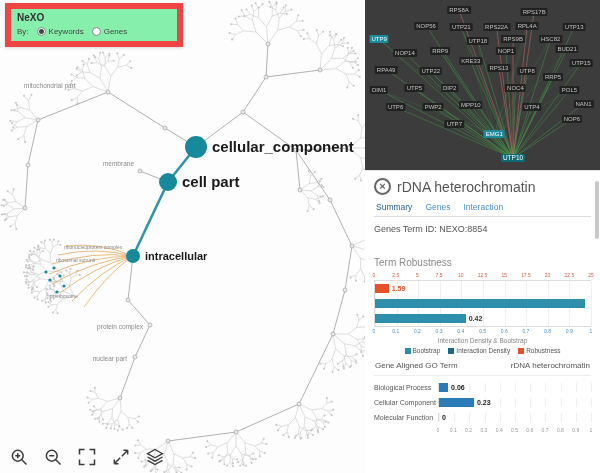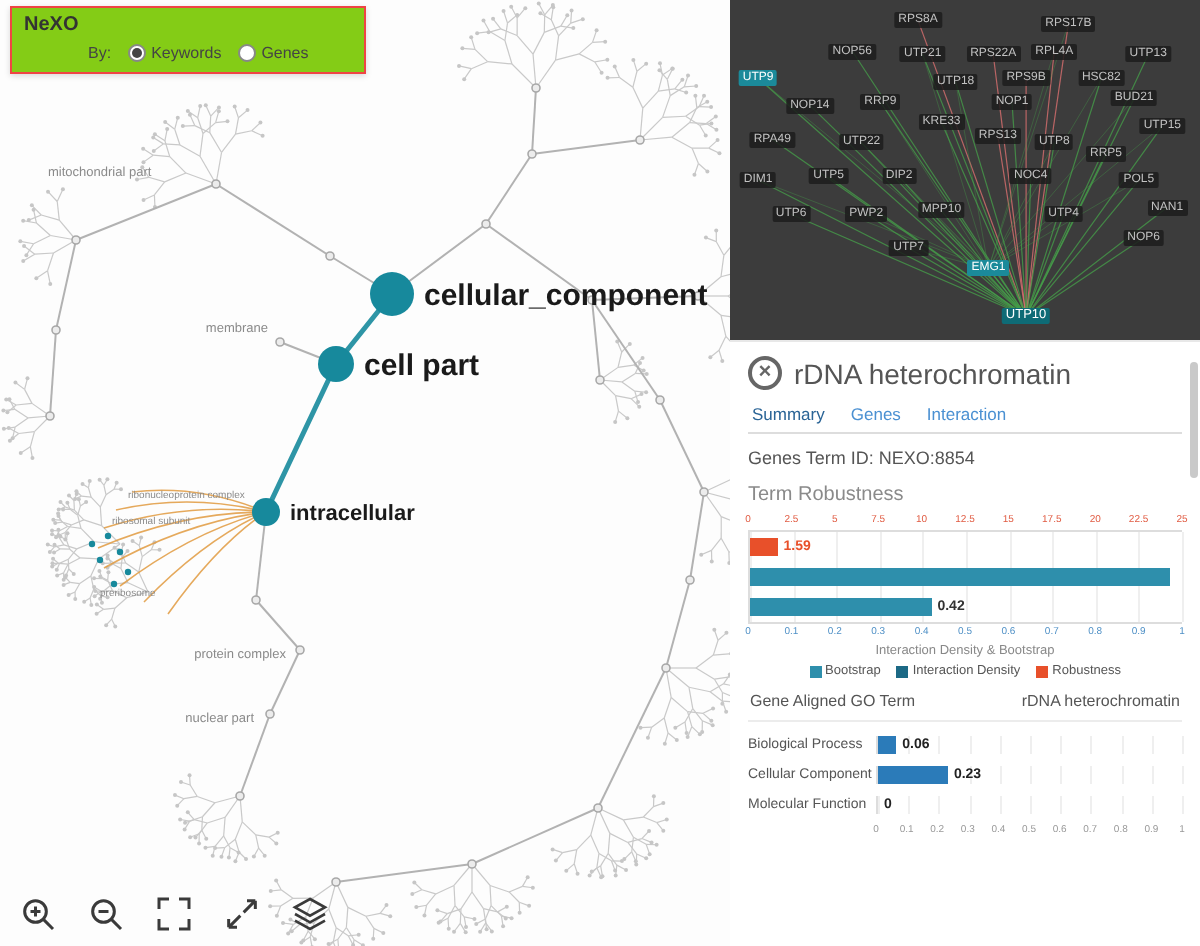--- a/index.html
+++ b/index.html
@@ -3,30 +3,30 @@
 <meta charset="utf-8">
 <style>
   html,body{margin:0;padding:0;background:#fff;}
   .screen{position:relative;width:600px;height:473px;overflow:hidden;background:#fff;
           font-family:"Liberation Sans",sans-serif;}
 
   
   .tree-panel{position:absolute;left:0;top:0;width:365px;height:473px;background:#fdfdfd;}
   #tree-svg{position:absolute;left:0;top:0;}
 
-  .search-card{position:absolute;left:5px;top:3px;width:178px;background:#84cc16;border:1px solid #ef4444;
+  .search-card{position:absolute;left:5px;top:3px;width:178px;background:#86efac;border:6px solid #ef4444;
                box-shadow:0 1px 3px rgba(0,0,0,.15);padding:3px 6px 5px;z-index:6;box-sizing:border-box;}
   .search-title{font-size:10px;font-weight:bold;color:#333;margin-bottom:3px;}
   .search-row{display:flex;align-items:center;gap:3px;}
   .search-row input{flex:1;min-width:0;height:15px;font-size:8px;border:1px solid #ccc;border-radius:2px;
                     padding:0 3px;color:#333;outline:none;font-family:"Liberation Sans",sans-serif;}
   .sicon{width:13px;height:13px;display:flex;align-items:center;justify-content:center;color:#555;
          font-size:9px;cursor:pointer;flex:none;}
   .sicon svg{width:10px;height:10px;}
-  .search-modes{display:flex;align-items:center;gap:8px;margin-top:4px;font-size:8px;color:#444;margin-left:32px;}
+  .search-modes{display:flex;align-items:center;gap:8px;margin-top:4px;font-size:8px;color:#444;}
   .search-modes label{display:flex;align-items:center;cursor:pointer;}
   .radio{width:7px;height:7px;border:1px solid #888;border-radius:50%;display:inline-block;
          margin-right:3px;position:relative;background:#fff;flex:none;}
   .radio.sel::after{content:"";position:absolute;left:1px;top:1px;right:1px;bottom:1px;background:#444;border-radius:50%;}
 
   .tree-toolbar{position:absolute;left:9px;bottom:6px;display:flex;gap:14px;z-index:6;}
   .tbtn{width:20px;height:20px;color:#3a3a3a;cursor:pointer;}
   .tbtn svg{width:20px;height:20px;display:block;}
 
   
@@ -41,21 +41,21 @@
   .detail-panel{position:absolute;left:365px;top:170px;width:235px;height:303px;background:#fff;
                 border-top:1px solid #e8e8e8;box-sizing:border-box;padding:7px 9px 0;overflow:hidden;}
   .detail-header{display:flex;align-items:center;gap:6px;}
   .close-btn{width:13px;height:13px;border:2px solid #666;border-radius:50%;color:#666;font-size:11px;
              line-height:12px;text-align:center;font-weight:bold;cursor:pointer;flex:none;}
   .detail-title{font-size:14px;color:#555;}
   .tabs{display:flex;gap:13px;margin-top:7px;border-bottom:1px solid #ddd;padding:0 2px 4px;font-size:8.5px;}
   .tab{color:#4a90d2;cursor:pointer;}
   .tab.active{color:#2a6496;}
   .term-id{font-size:9px;color:#555;margin-top:7px;}
-  .section-h{font-size:10px;color:#8a8a8a;margin-top:8px;}
+  .section-h{font-size:10px;color:#8a8a8a;margin-top:23px;}
   .bordered{border-top:1px solid #e4e4e4;padding-top:6px;margin-top:9px;}
   .scroll-thumb{position:absolute;right:1px;top:10px;width:4px;height:58px;background:#c9c9c9;border-radius:2px;cursor:pointer;}
 
   
   .chart1{margin-top:4px;position:relative;}
   .axisrow{position:relative;height:7px;font-size:5px;}
   .axisrow span{position:absolute;transform:translateX(-50%);line-height:7px;}
   .plot{position:relative;height:45px;border-top:1px solid #ddd;border-bottom:1px solid #ddd;
         border-left:1px solid #ddd;margin:1px 0;}
   .grid{position:absolute;top:0;bottom:0;width:1px;background:#efefef;}

